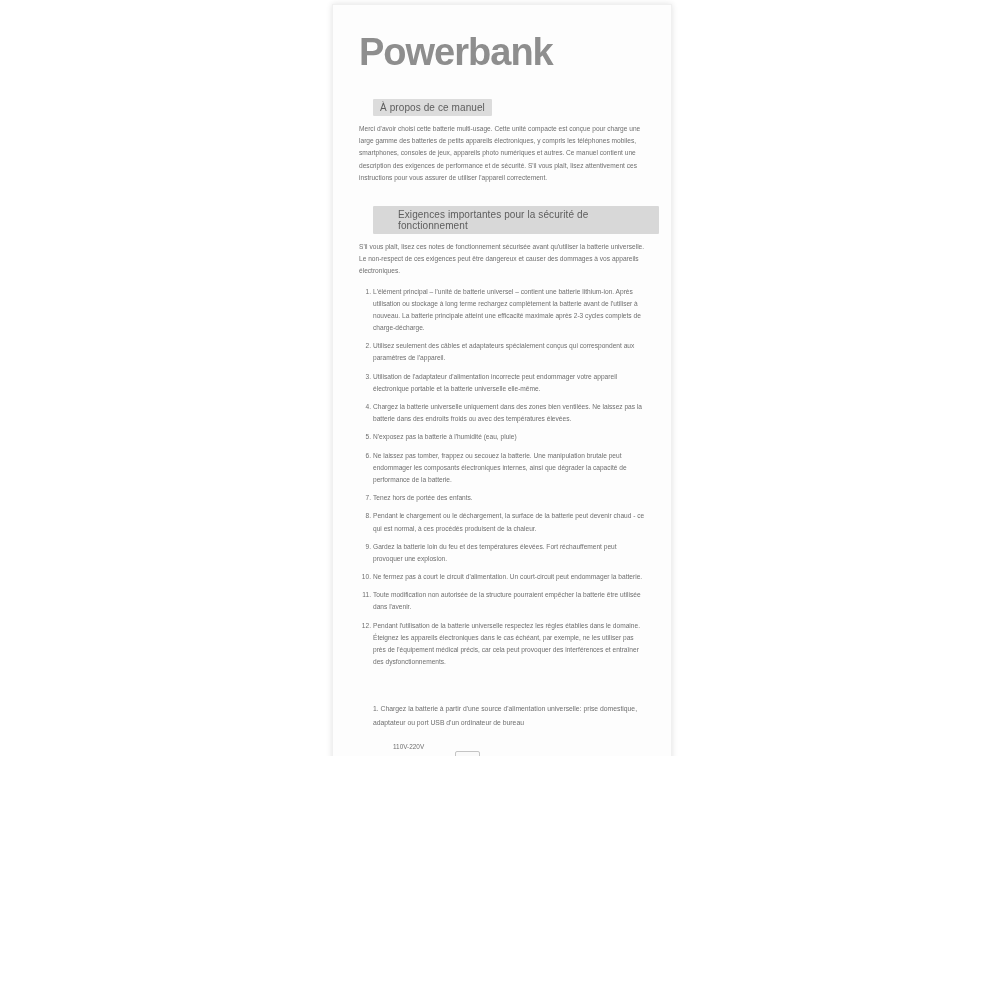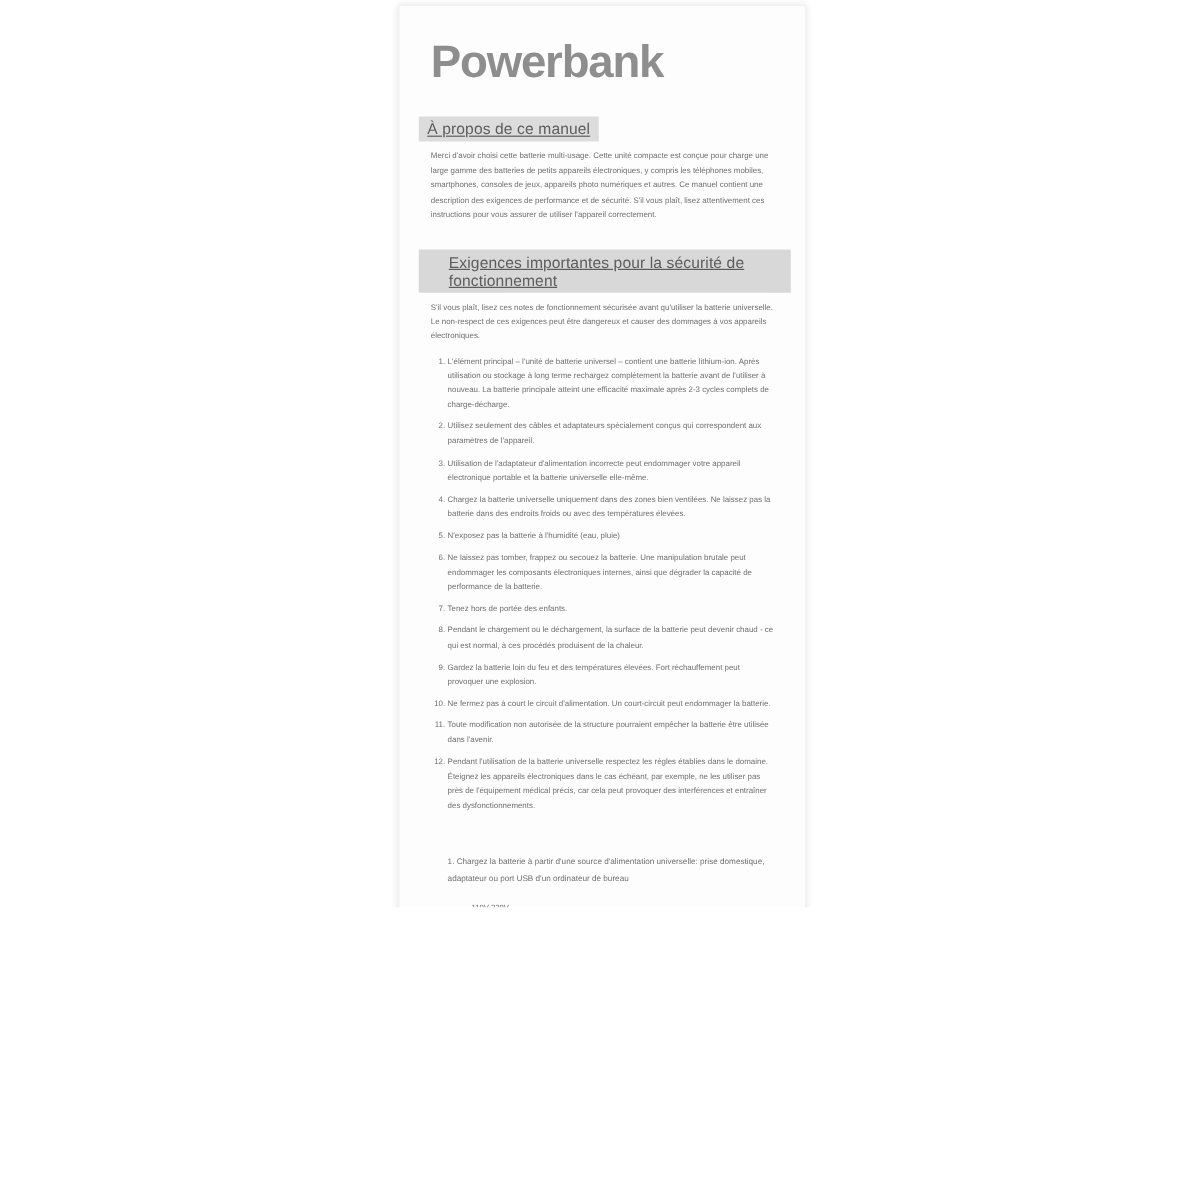--- a/index.html
+++ b/index.html
@@ -42,26 +42,25 @@
     color: #8e8e8e;
     letter-spacing: -1px;
     margin: 18px 0 0 14px;
     line-height: 1;
   }
 
   .section-label {
     display: inline-block;
     background: #dcdcdc;
     color: #5d5d5d;
-    font-size: 13px;
+    font-size: 10px;
     padding: 3px 7px 3px 7px;
-    margin-left: 4px;
+    margin-left: 28px;
     border-radius: 1px;
     letter-spacing: 0.1px;
-    text-decoration: underline;
   }
   .section-label.wide {
     background: #d8d8d8;
     padding-left: 25px;
   }
 
   .para {
     color: #6f6f6f;
     font-size: 6.6px;
     line-height: 1.85;

